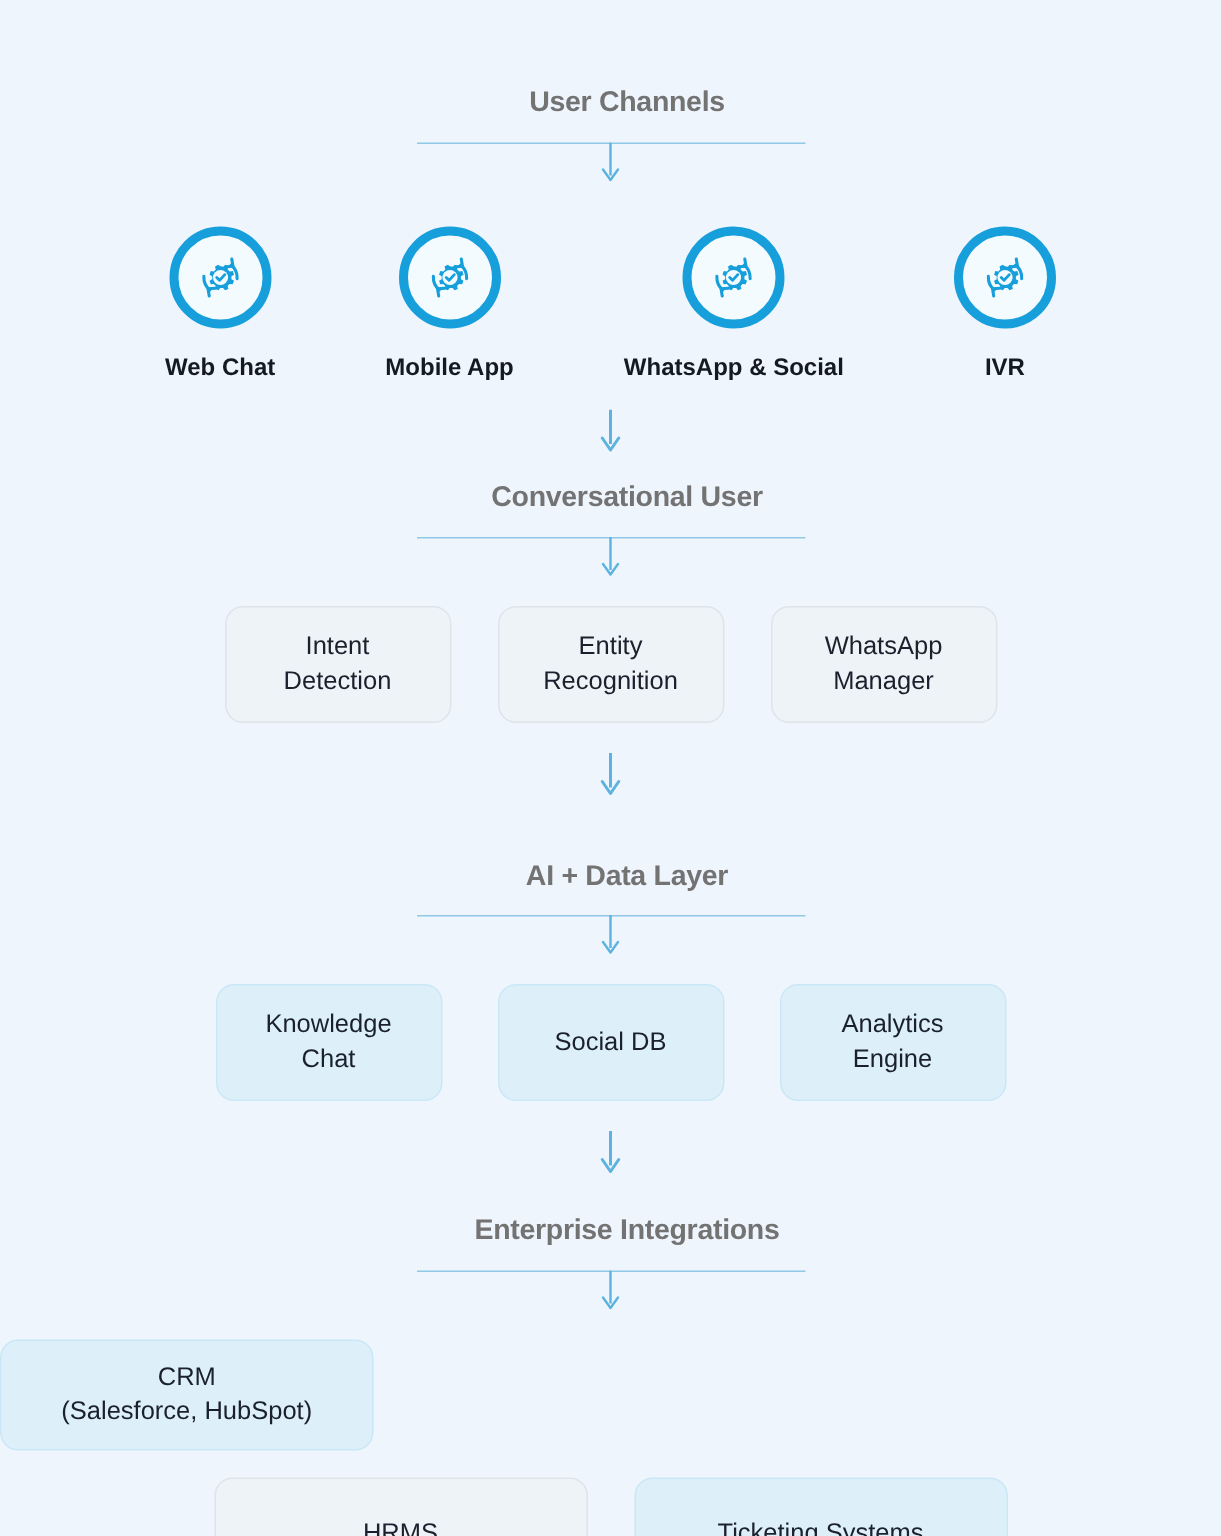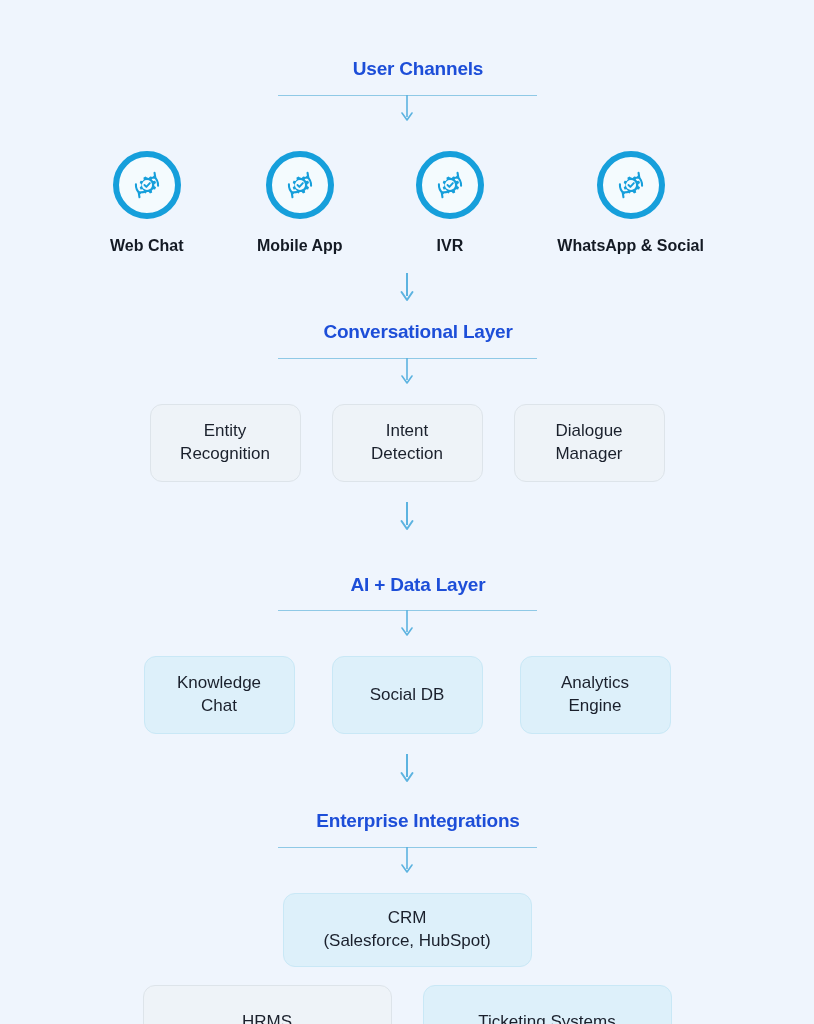--- a/index.html
+++ b/index.html
@@ -25,21 +25,21 @@
 
   
   .section-head {
     width: 100%;
     text-align: center;
   }
   .section-title {
     font-size: 19px;
     font-weight: bold;
     letter-spacing: -0.2px;
-    color: #1d4ed8;
+    color: #737373;
     line-height: 1.2;
     padding-left: 22px;
   }
   .divider {
     width: 259px;
     height: 1px;
     background: #8fc9e6;
     margin: 14px auto 0 auto;
   }
 
@@ -110,21 +110,21 @@
   }
 
   
   .block-user-channels { padding-top: 58px; }
   .icons-wrap { margin-top: 28px; gap: 43px; }
   .block-conv { margin-top: 18px; }
   .row-conv { margin-top: 18px; }
   .block-ai { margin-top: 42px; }
   .row-ai { margin-top: 18px; gap: 37px; }
   .block-ent { margin-top: 26px; }
-  .row-ent-1 { margin-top: 18px; }
+  .row-ent-1 { margin-top: 18px; flex-direction: column; }
   .row-ent-2 { margin-top: 18px; }
 
   .gap-arrow-1 { margin-top: 18px; }
   .gap-arrow-2 { margin-top: 20px; }
   .gap-arrow-3 { margin-top: 20px; }
 </style>
 </head>
 <body>
 
 <div class="canvas">
@@ -177,72 +177,72 @@
         <svg width="38" height="38" viewBox="0 0 48 48">
           <path d="M33 13.5 A14 14 0 0 1 38 25" stroke="#169fdb" stroke-width="2.6" fill="none" stroke-linecap="round"></path>
           <path d="M33.5 8.5 L34.5 14.5 L28.5 15" stroke="#169fdb" stroke-width="2.6" fill="none" stroke-linecap="round" stroke-linejoin="round"></path>
           <path d="M15 34.5 A14 14 0 0 1 10 23" stroke="#169fdb" stroke-width="2.6" fill="none" stroke-linecap="round"></path>
           <path d="M14.5 39.5 L13.5 33.5 L19.5 33" stroke="#169fdb" stroke-width="2.6" fill="none" stroke-linecap="round" stroke-linejoin="round"></path>
           <path d="M24 14.5 L26.4 15 L28 13.2 L30.6 14.8 L30 17.2 L31.8 19 L34.4 18.6 L35.4 21.6 L33.2 23 L33.2 25.4 L35.4 26.8 L34.2 29.6 L31.6 29.4 L30 31.2 L30.6 33.6 L27.8 34.8 L26.2 32.8 L23.8 32.8 L22.2 34.8 L19.4 33.6 L20 31.2 L18.4 29.4 L15.8 29.6 L14.8 26.8 L17 25.4 L17 23 L14.8 21.6 L15.8 18.6 L18.4 19 L20 17.2 L19.4 14.8 L22 13.2 Z" fill="#169fdb"></path>
           <circle cx="24" cy="24" r="6.4" fill="#f4fbfe"></circle>
           <path d="M20.8 24 L23.2 26.4 L27.6 21.6" stroke="#169fdb" stroke-width="2.4" fill="none" stroke-linecap="round" stroke-linejoin="round"></path>
         </svg>
       </div>
-      <div class="icon-label">IVR</div>
+      <div class="icon-label">WhatsApp &amp; Social</div>
     </div>
 
     <div class="icon-col">
       <div class="icon-ring">
         <svg width="38" height="38" viewBox="0 0 48 48">
           <path d="M33 13.5 A14 14 0 0 1 38 25" stroke="#169fdb" stroke-width="2.6" fill="none" stroke-linecap="round"></path>
           <path d="M33.5 8.5 L34.5 14.5 L28.5 15" stroke="#169fdb" stroke-width="2.6" fill="none" stroke-linecap="round" stroke-linejoin="round"></path>
           <path d="M15 34.5 A14 14 0 0 1 10 23" stroke="#169fdb" stroke-width="2.6" fill="none" stroke-linecap="round"></path>
           <path d="M14.5 39.5 L13.5 33.5 L19.5 33" stroke="#169fdb" stroke-width="2.6" fill="none" stroke-linecap="round" stroke-linejoin="round"></path>
           <path d="M24 14.5 L26.4 15 L28 13.2 L30.6 14.8 L30 17.2 L31.8 19 L34.4 18.6 L35.4 21.6 L33.2 23 L33.2 25.4 L35.4 26.8 L34.2 29.6 L31.6 29.4 L30 31.2 L30.6 33.6 L27.8 34.8 L26.2 32.8 L23.8 32.8 L22.2 34.8 L19.4 33.6 L20 31.2 L18.4 29.4 L15.8 29.6 L14.8 26.8 L17 25.4 L17 23 L14.8 21.6 L15.8 18.6 L18.4 19 L20 17.2 L19.4 14.8 L22 13.2 Z" fill="#169fdb"></path>
           <circle cx="24" cy="24" r="6.4" fill="#f4fbfe"></circle>
           <path d="M20.8 24 L23.2 26.4 L27.6 21.6" stroke="#169fdb" stroke-width="2.4" fill="none" stroke-linecap="round" stroke-linejoin="round"></path>
         </svg>
       </div>
-      <div class="icon-label">WhatsApp &amp; Social</div>
+      <div class="icon-label">IVR</div>
     </div>
 
   </div>
 
   <svg class="arrow gap-arrow-1" width="16" height="30" viewBox="0 0 16 30">
     <path d="M8 0 L8 23" stroke="#5cb3e0" stroke-width="2" fill="none"></path>
     <path d="M2.5 19 L8 27 L13.5 19" stroke="#5cb3e0" stroke-width="2" fill="none" stroke-linecap="round" stroke-linejoin="round"></path>
   </svg>
 
   <div class="block-conv">
     <div class="section-head">
-      <div class="section-title">Conversational Layer</div>
+      <div class="section-title">Conversational User</div>
       <div class="divider"></div>
     </div>
     <svg class="arrow arrow-short" width="16" height="28" viewBox="0 0 16 28">
       <path d="M8 0 L8 22" stroke="#5cb3e0" stroke-width="1.6" fill="none"></path>
       <path d="M3 18 L8 25 L13 18" stroke="#5cb3e0" stroke-width="1.6" fill="none" stroke-linecap="round" stroke-linejoin="round"></path>
     </svg>
   </div>
 
   <div class="card-row row-conv">
     <div class="card card-3 plain">
       <span>
+        <span>Intent</span><br>
+        <span>Detection</span>
+      </span>
+    </div>
+    <div class="card card-3 plain">
+      <span>
         <span>Entity</span><br>
         <span>Recognition</span>
       </span>
     </div>
     <div class="card card-3 plain">
       <span>
-        <span>Intent</span><br>
-        <span>Detection</span>
-      </span>
-    </div>
-    <div class="card card-3 plain">
-      <span>
-        <span>Dialogue</span><br>
+        <span>WhatsApp</span><br>
         <span>Manager</span>
       </span>
     </div>
   </div>
 
   <svg class="arrow gap-arrow-2" width="16" height="30" viewBox="0 0 16 30">
     <path d="M8 0 L8 23" stroke="#5cb3e0" stroke-width="2" fill="none"></path>
     <path d="M2.5 19 L8 27 L13.5 19" stroke="#5cb3e0" stroke-width="2" fill="none" stroke-linecap="round" stroke-linejoin="round"></path>
   </svg>
 

